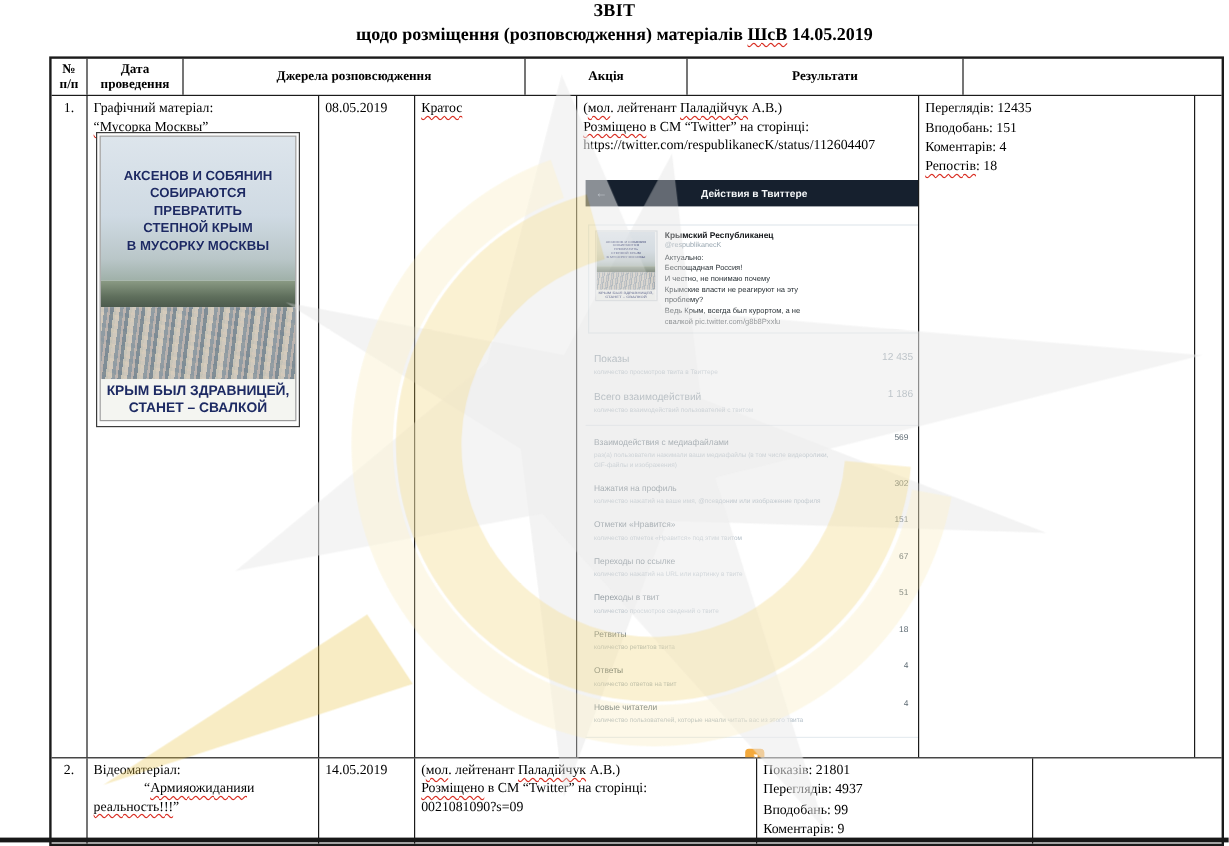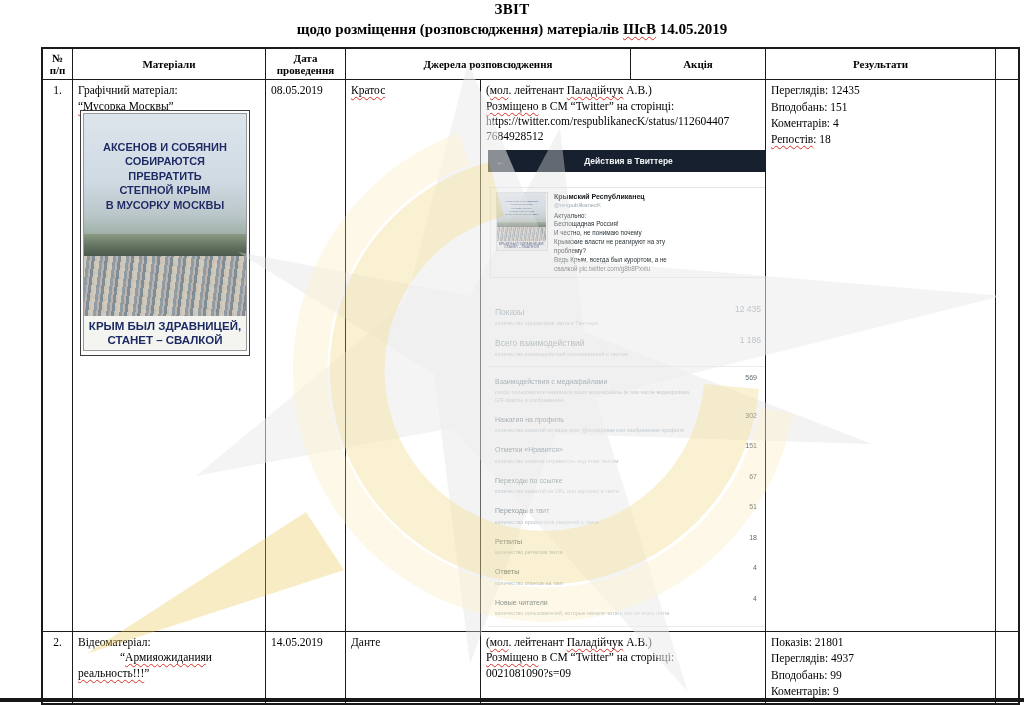--- a/index.html
+++ b/index.html
@@ -60,21 +60,21 @@
                justify-content:center;font-size:8.5px;font-weight:bold;position:relative}
   .back{position:absolute;left:8px;color:#8a97a5;font-size:10px;font-weight:normal}
   .tweet-card{margin:15px 2px 0 2px;border:1px solid #e1e8ed;padding:4px 5px;display:flex;gap:6px;background:#fff}
   .thumb{width:50px;height:57px;overflow:hidden;border:1px solid #d5dade;flex:0 0 auto}
   .thumb .poster-core{transform:scale(0.30,0.24);transform-origin:0 0;border:none}
   .thumb .p-h{font-size:10px}
   .tw-body{flex:1;min-width:0}
   .tw-name{font-size:7px;font-weight:bold;color:#14171a}
   .tw-handle{font-size:6px;color:#9aa8b2;margin-bottom:2px}
   .tw-line{font-size:6.3px;color:#2b3338;line-height:1.4}
-  .metrics{margin-top:22px}
+  .metrics{margin-top:10px}
   .m-row{position:relative;padding:4px 10px 3px 7px}
   .m-label{font-size:7px;color:#66757f}
   .m-val{position:absolute;right:12px;top:4px;font-size:7px;color:#5e6b74}
   .m-desc{font-size:5.4px;color:#b2bec7;line-height:1.35;max-width:205px;margin-top:1px}
   .m-big .m-label{font-size:8.5px;color:#8796a1}
   .m-big .m-val{font-size:8.5px;right:8px;color:#8796a1}
   .metrics-small{border-top:1px solid #e6ecf0;margin-top:5px;padding-top:2px}
   .promo{border-top:1px solid #e6ecf0;margin-top:6px;padding-top:9px;text-align:center}
   .promo-icon{width:16px;height:16px;background:#f3a93c;border-radius:3px;display:inline-flex;
               align-items:center;justify-content:center;color:#fff;font-size:9px;font-weight:bold}
@@ -90,23 +90,20 @@
 
 <div class="title">ЗВІТ</div>
 <div class="subtitle"><span>щодо розміщення (розповсюдження) матеріалів </span><span class="sp">ШсВ</span><span> 14.05.2019</span></div>
 
 <div class="rtable">
 
   <div class="trow hrow">
     <div class="cell c-num">
         <span>№</span>
         <span>п/п</span>
-      </div>
-    <div class="cell c-mat">
-        <span>Матеріали</span>
       </div>
     <div class="cell c-date">
         <span>Дата</span>
         <span>проведення</span>
       </div>
     <div class="cell c-src">
         <span>Джерела розповсюдження</span>
       </div>
     <div class="cell c-act">
         <span>Акція</span>
@@ -139,21 +136,20 @@
           </div>
         </div>
       </div>
     </div>
     <div class="cell c-date">08.05.2019</div>
     <div class="cell c-act"><span class="sp">Кратос</span></div>
     <div class="cell c-src">
       <div class="src-line"><span>(</span><span class="sp">мол</span><span>. лейтенант </span><span class="sp">Паладійчук</span><span> А.В.)</span></div>
       <div class="src-line"><span class="sp">Розміщено</span><span> в СМ “Twitter” на сторінці:</span></div>
       <div class="src-line">https://twitter.com/respublikanecK/status/112604407</div>
-      <div class="src-line">7684928512</div>
 
       <div class="shot">
         <div class="shot-header">
           <span class="back">←</span>
           <span>Действия в Твиттере</span>
         </div>
         <div class="tweet-card">
           <div class="thumb">
             <div class="poster-core">
               <div class="p-sky">
@@ -259,21 +255,20 @@
     <div class="cell c-mat">
       <div>Відеоматеріал:</div>
       <div class="just">
         <span><span>“</span><span class="sp">Армия</span></span>
         <span class="sp">ожидания</span>
         <span>и</span>
       </div>
       <div><span class="sp">реальность!!!</span><span>”</span></div>
     </div>
     <div class="cell c-date">14.05.2019</div>
-    <div class="cell c-act">Данте</div>
     <div class="cell c-src">
       <div class="src-line"><span>(</span><span class="sp">мол</span><span>. лейтенант </span><span class="sp">Паладійчук</span><span> А.В.)</span></div>
       <div class="src-line"><span class="sp">Розміщено</span><span> в СМ “Twitter” на сторінці:</span></div>
       <div class="src-line">0021081090?s=09</div>
     </div>
     <div class="cell c-res">
       <div class="res-line">Показів: 21801</div>
       <div class="res-line">Переглядів: 4937</div>
       <div class="res-line">Вподобань: 99</div>
       <div class="res-line">Коментарів: 9</div>

